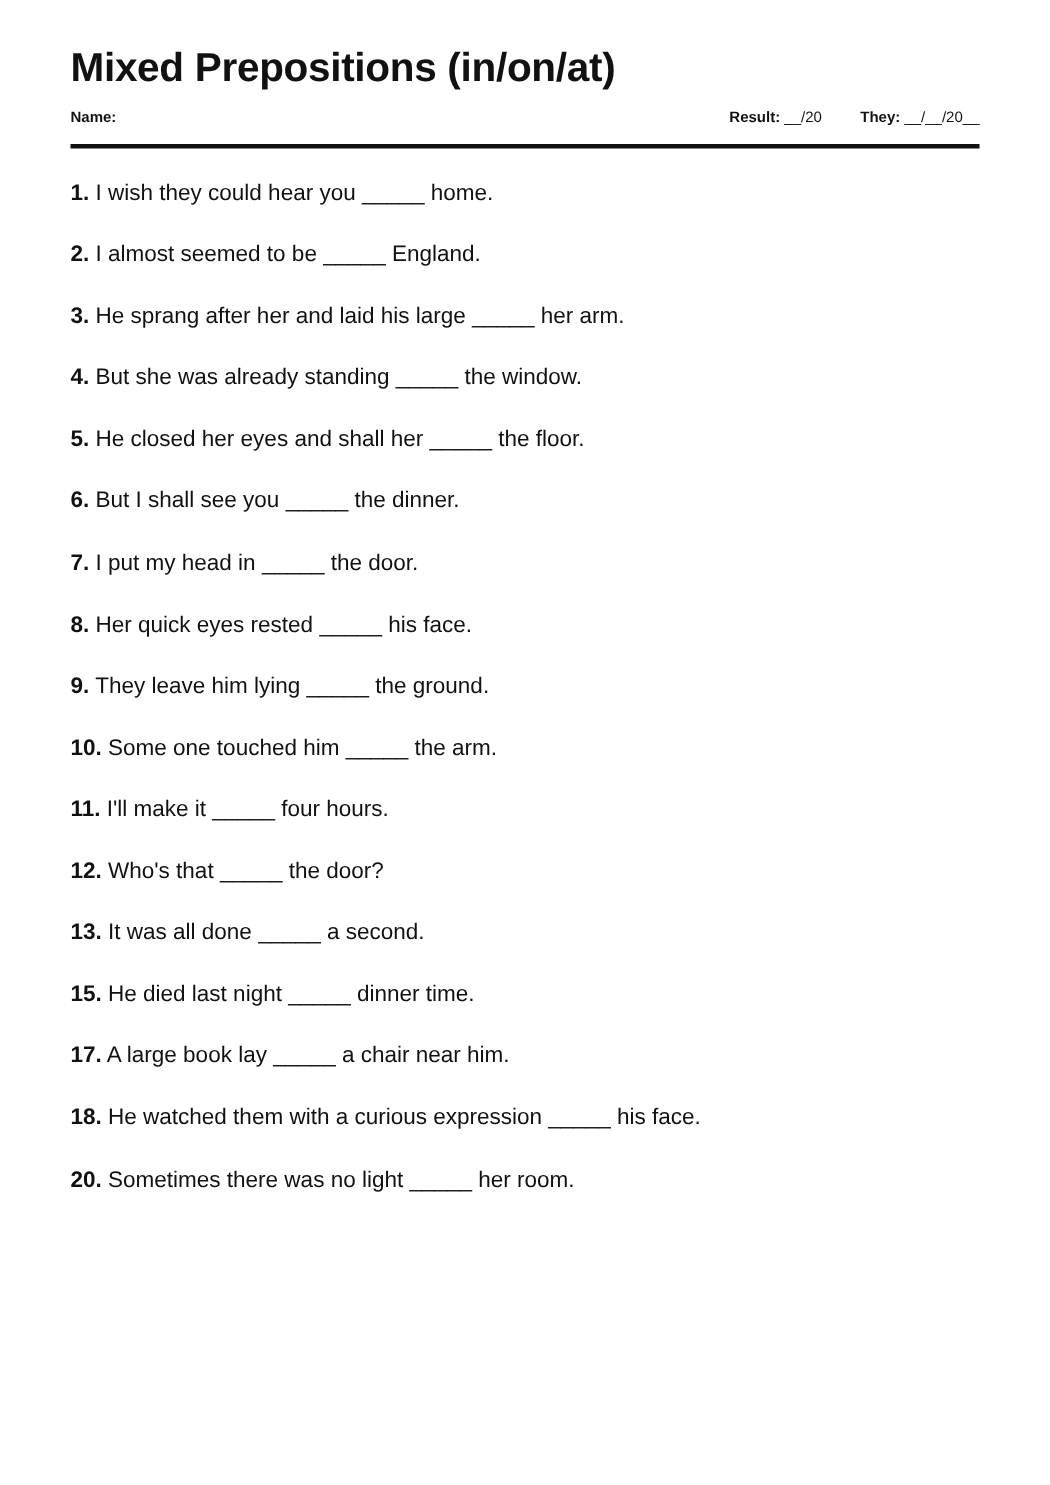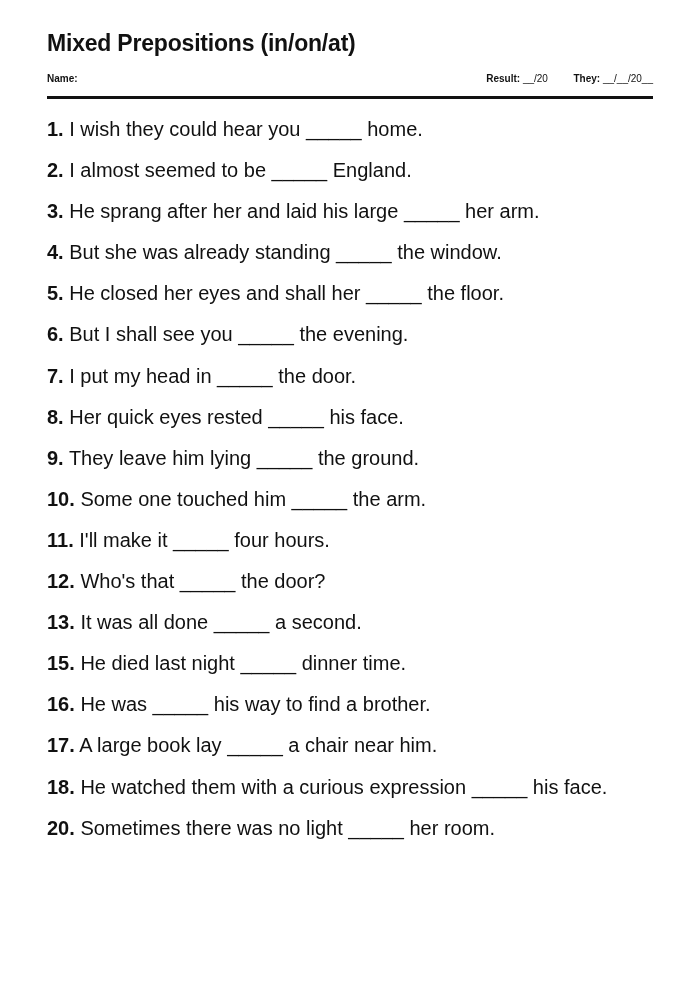--- a/index.html
+++ b/index.html
@@ -18,21 +18,21 @@
     .page {
       position: absolute;
       left: 47px;
       top: 0;
       width: 606px;
     }
     .title {
       position: absolute;
       left: 0;
       top: 30px;
-      font-size: 23px;
+      font-size: 27px;
       font-weight: bold;
       margin: 0;
       letter-spacing: -0.2px;
       white-space: nowrap;
       color: #111;
     }
     .meta-row {
       position: absolute;
       left: 0;
       top: 73px;
@@ -70,21 +70,21 @@
     .questions {
       position: absolute;
       left: 0;
       top: 119px;
       margin: 0;
       padding: 0;
       list-style: none;
     }
     .q {
       height: 41.1px;
-      font-size: 20px;
+      font-size: 15px;
       line-height: 20px;
       white-space: nowrap;
     }
     .q .num {
       font-weight: bold;
     }
   </style>
 </head>
 <body>
 
@@ -103,27 +103,26 @@
   </div>
 
   <div class="rule"></div>
 
   <ol class="questions">
     <li class="q"><span class="num">1.</span> <span>I wish they could hear you _____ home.</span></li>
     <li class="q"><span class="num">2.</span> <span>I almost seemed to be _____ England.</span></li>
     <li class="q"><span class="num">3.</span> <span>He sprang after her and laid his large _____ her arm.</span></li>
     <li class="q"><span class="num">4.</span> <span>But she was already standing _____ the window.</span></li>
     <li class="q"><span class="num">5.</span> <span>He closed her eyes and shall her _____ the floor.</span></li>
-    <li class="q"><span class="num">6.</span> <span>But I shall see you _____ the evening.</span></li>
+    <li class="q"><span class="num">6.</span> <span>But I shall see you _____ the dinner.</span></li>
     <li class="q"><span class="num">7.</span> <span>I put my head in _____ the door.</span></li>
     <li class="q"><span class="num">8.</span> <span>Her quick eyes rested _____ his face.</span></li>
     <li class="q"><span class="num">9.</span> <span>They leave him lying _____ the ground.</span></li>
     <li class="q"><span class="num">10.</span> <span>Some one touched him _____ the arm.</span></li>
     <li class="q"><span class="num">11.</span> <span>I'll make it _____ four hours.</span></li>
     <li class="q"><span class="num">12.</span> <span>Who's that _____ the door?</span></li>
     <li class="q"><span class="num">13.</span> <span>It was all done _____ a second.</span></li>
     <li class="q"><span class="num">15.</span> <span>He died last night _____ dinner time.</span></li>
-    <li class="q"><span class="num">16.</span> <span>He was _____ his way to find a brother.</span></li>
     <li class="q"><span class="num">17.</span> <span>A large book lay _____ a chair near him.</span></li>
     <li class="q"><span class="num">18.</span> <span>He watched them with a curious expression _____ his face.</span></li>
     <li class="q"><span class="num">20.</span> <span>Sometimes there was no light _____ her room.</span></li>
   </ol>
 </div>
 
 </body></html>

